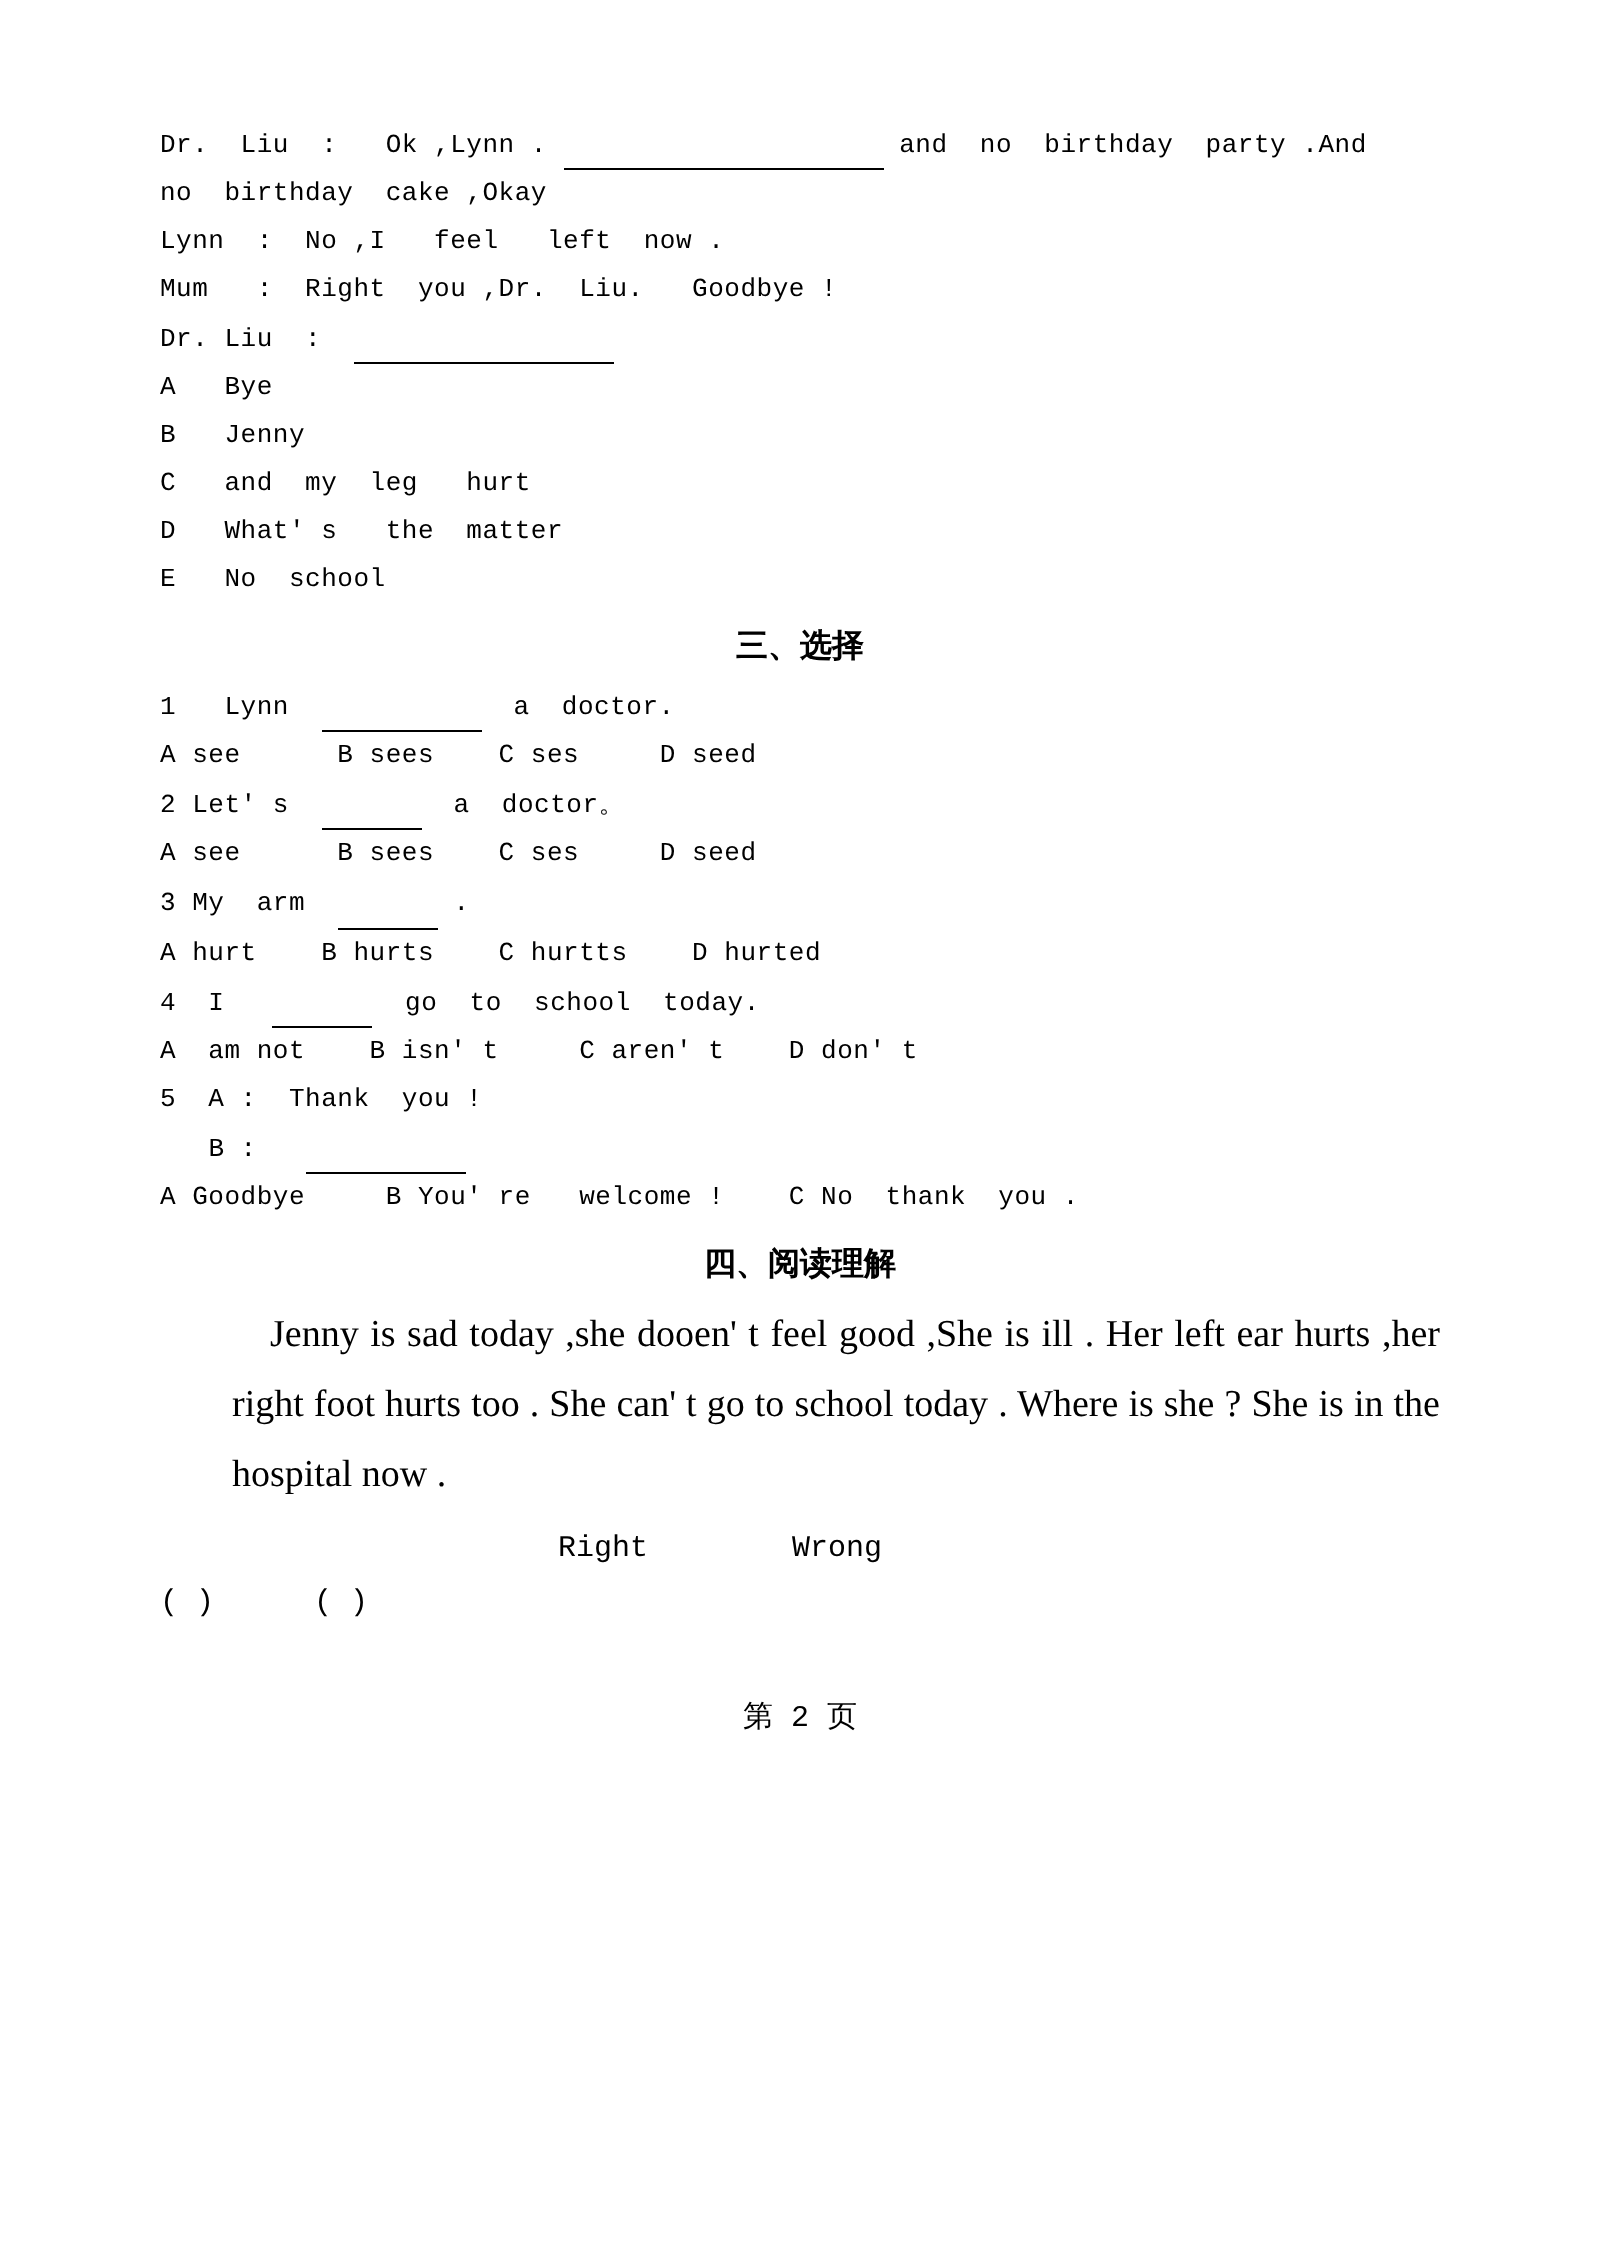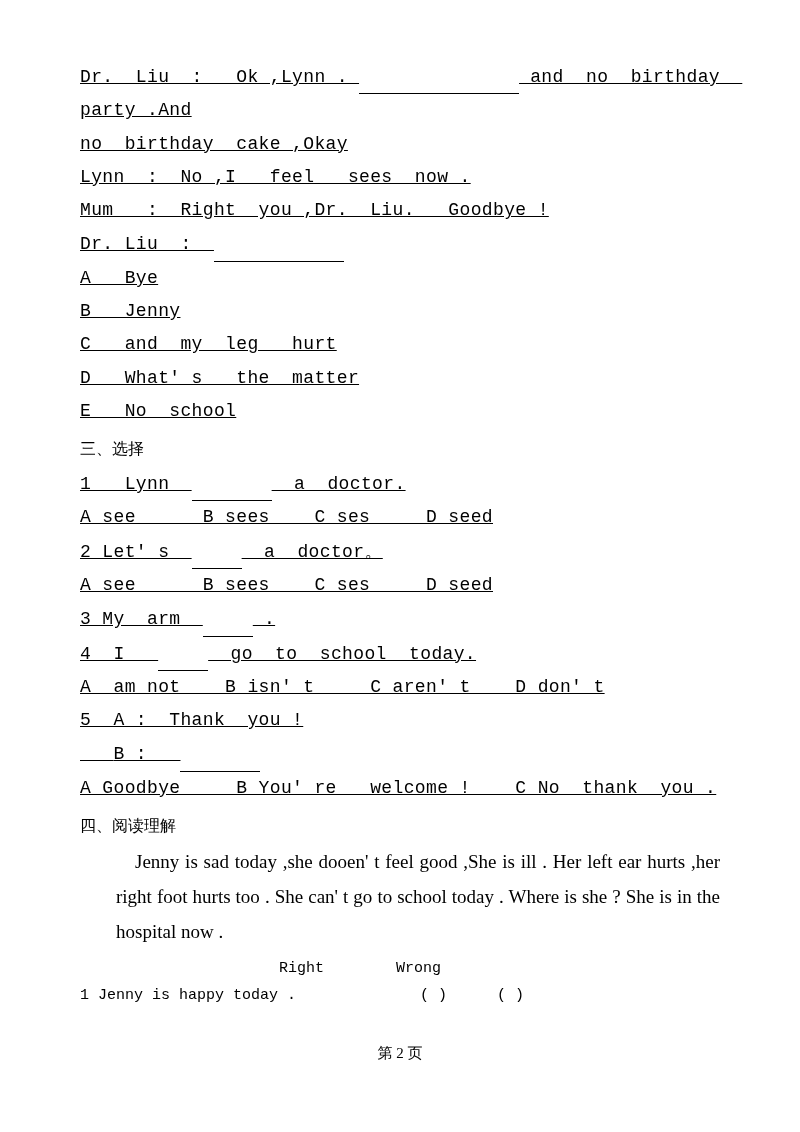--- a/index.html
+++ b/index.html
@@ -17,50 +17,50 @@
       padding: 60px 80px 60px 80px;
       line-height: 1.8;
     }
     .content {
       width: 100%;
     }
     .line {
       display: block;
       white-space: pre-wrap;
       font-family: "Courier New", Courier, monospace;
-      font-size: 18px;
+      font-size: 13px;
       line-height: 1.85;
       letter-spacing: 0.02em;
-      text-decoration: underline;
     }
     .section-title {
       font-size: 16px;
-      font-weight: normal;
+      font-weight: bold;
       margin-top: 6px;
       margin-bottom: 2px;
+      text-align: center;
     }
     .underline {
       display: inline-block;
       border-bottom: 1px solid #000;
       min-width: 80px;
       vertical-align: bottom;
     }
     .underline-long {
       min-width: 160px;
     }
     .underline-short {
       min-width: 50px;
     }
     .indent2 {
     }
     .page-number {
       text-align: center;
       margin-top: 30px;
       font-size: 15px;
-      font-family: Liberation Serif, serif;
+      font-family: Liberation Mono, monospace;
     }
     .reading-para {
       text-indent: 1em;
       font-family: Liberation Serif, serif;
       font-size: 19px;
       line-height: 1.85;
       text-align: justify;
       margin-left: 36px;
     }
     .right-wrong-header {
@@ -89,61 +89,61 @@
     }
   </style>
 </head>
 <body>
 
 <div class="content">
 
   <div>
     <span class="line">Dr.  Liu  :   Ok ,Lynn . <span class="underline underline-long">&nbsp;</span> and  no  birthday  party .And</span>
     <span class="line indent2">no  birthday  cake ,Okay</span>
-    <span class="line">Lynn  :  No ,I   feel   sees  now .</span>
+    <span class="line">Lynn  :  No ,I   feel   left  now .</span>
     <span class="line">Mum   :  Right  you ,Dr.  Liu.   Goodbye !</span>
     <span class="line">Dr. Liu  :  <span class="underline" style="min-width:130px;">&nbsp;</span></span>
     <span class="line">A   Bye</span>
     <span class="line">B   Jenny</span>
     <span class="line">C   and  my  leg   hurt</span>
     <span class="line">D   What' s   the  matter</span>
     <span class="line">E   No  school</span>
   </div>
 
   <div style="margin-top:8px;">
     <div class="section-title">三、选择</div>
 
     <span class="line">1   Lynn  <span class="underline">&nbsp;</span>  a  doctor.</span>
     <span class="line">A see &nbsp;&nbsp;&nbsp;&nbsp; B sees &nbsp;&nbsp; C ses &nbsp;&nbsp;&nbsp; D seed</span>
 
     <span class="line">2 Let' s  <span class="underline underline-short">&nbsp;</span>  a  doctor。</span>
     <span class="line">A see &nbsp;&nbsp;&nbsp;&nbsp; B sees &nbsp;&nbsp; C ses &nbsp;&nbsp;&nbsp; D seed</span>
 
     <span class="line">3 My  arm  <span class="underline underline-short">&nbsp;</span> .</span>
+    <span class="line">A hurt &nbsp;&nbsp; B hurts &nbsp;&nbsp; C hurtts &nbsp;&nbsp; D hurted</span>
 
     <span class="line">4  I   <span class="underline underline-short">&nbsp;</span>  go  to  school  today.</span>
     <span class="line">A  am not &nbsp;&nbsp; B isn' t &nbsp;&nbsp;&nbsp; C aren' t &nbsp;&nbsp; D don' t</span>
 
     <span class="line">5  A :  Thank  you !</span>
     <span class="line">   B :   <span class="underline">&nbsp;</span></span>
     <span class="line">A Goodbye &nbsp;&nbsp;&nbsp; B You' re   welcome !  &nbsp; C No  thank  you .</span>
   </div>
 
   <div style="margin-top:8px;">
     <div class="section-title">四、阅读理解</div>
     <p class="reading-para">Jenny  is  sad  today ,she  dooen' t  feel   good  ,She  is ill .  Her  left  ear  hurts ,her   right   foot  hurts  too . She   can' t  go  to  school   today .  Where  is  she ?  She is  in  the  hospital  now .</p>
 
     <div class="right-wrong-header">
       <span>Right</span>
       &nbsp;&nbsp;&nbsp;&nbsp;&nbsp;&nbsp;
       <span>Wrong</span>
     </div>
 
     <div class="rw-row">
-      <span class="rw-label">1 Jenny   is  happy  today .</span>
       <span class="rw-brackets">
         <span class="bracket-pair">(    )</span>
         <span class="bracket-pair">(   )</span>
       </span>
     </div>
   </div>
 
   <div class="page-number">第  2  页</div>
 
 </div>

